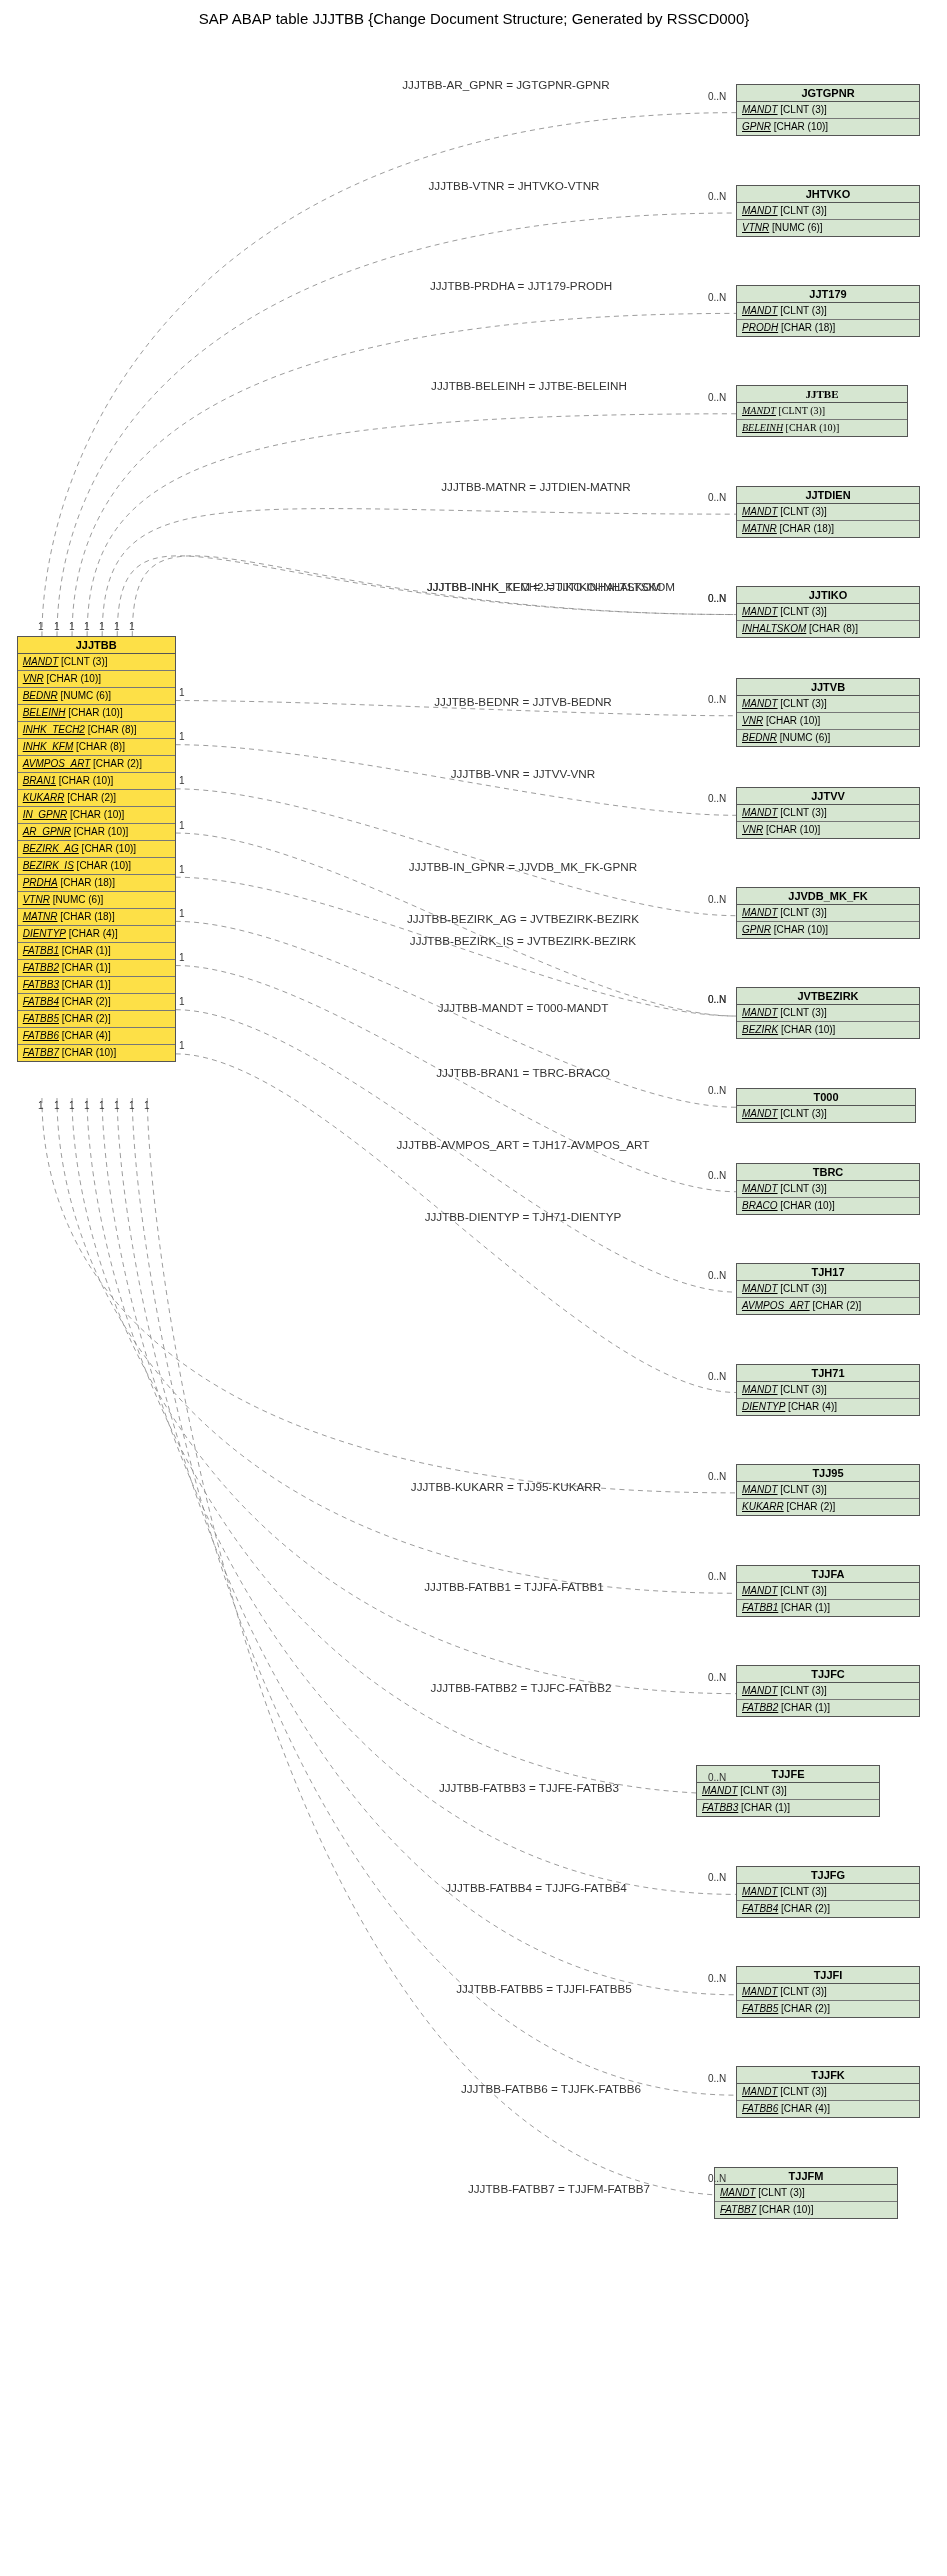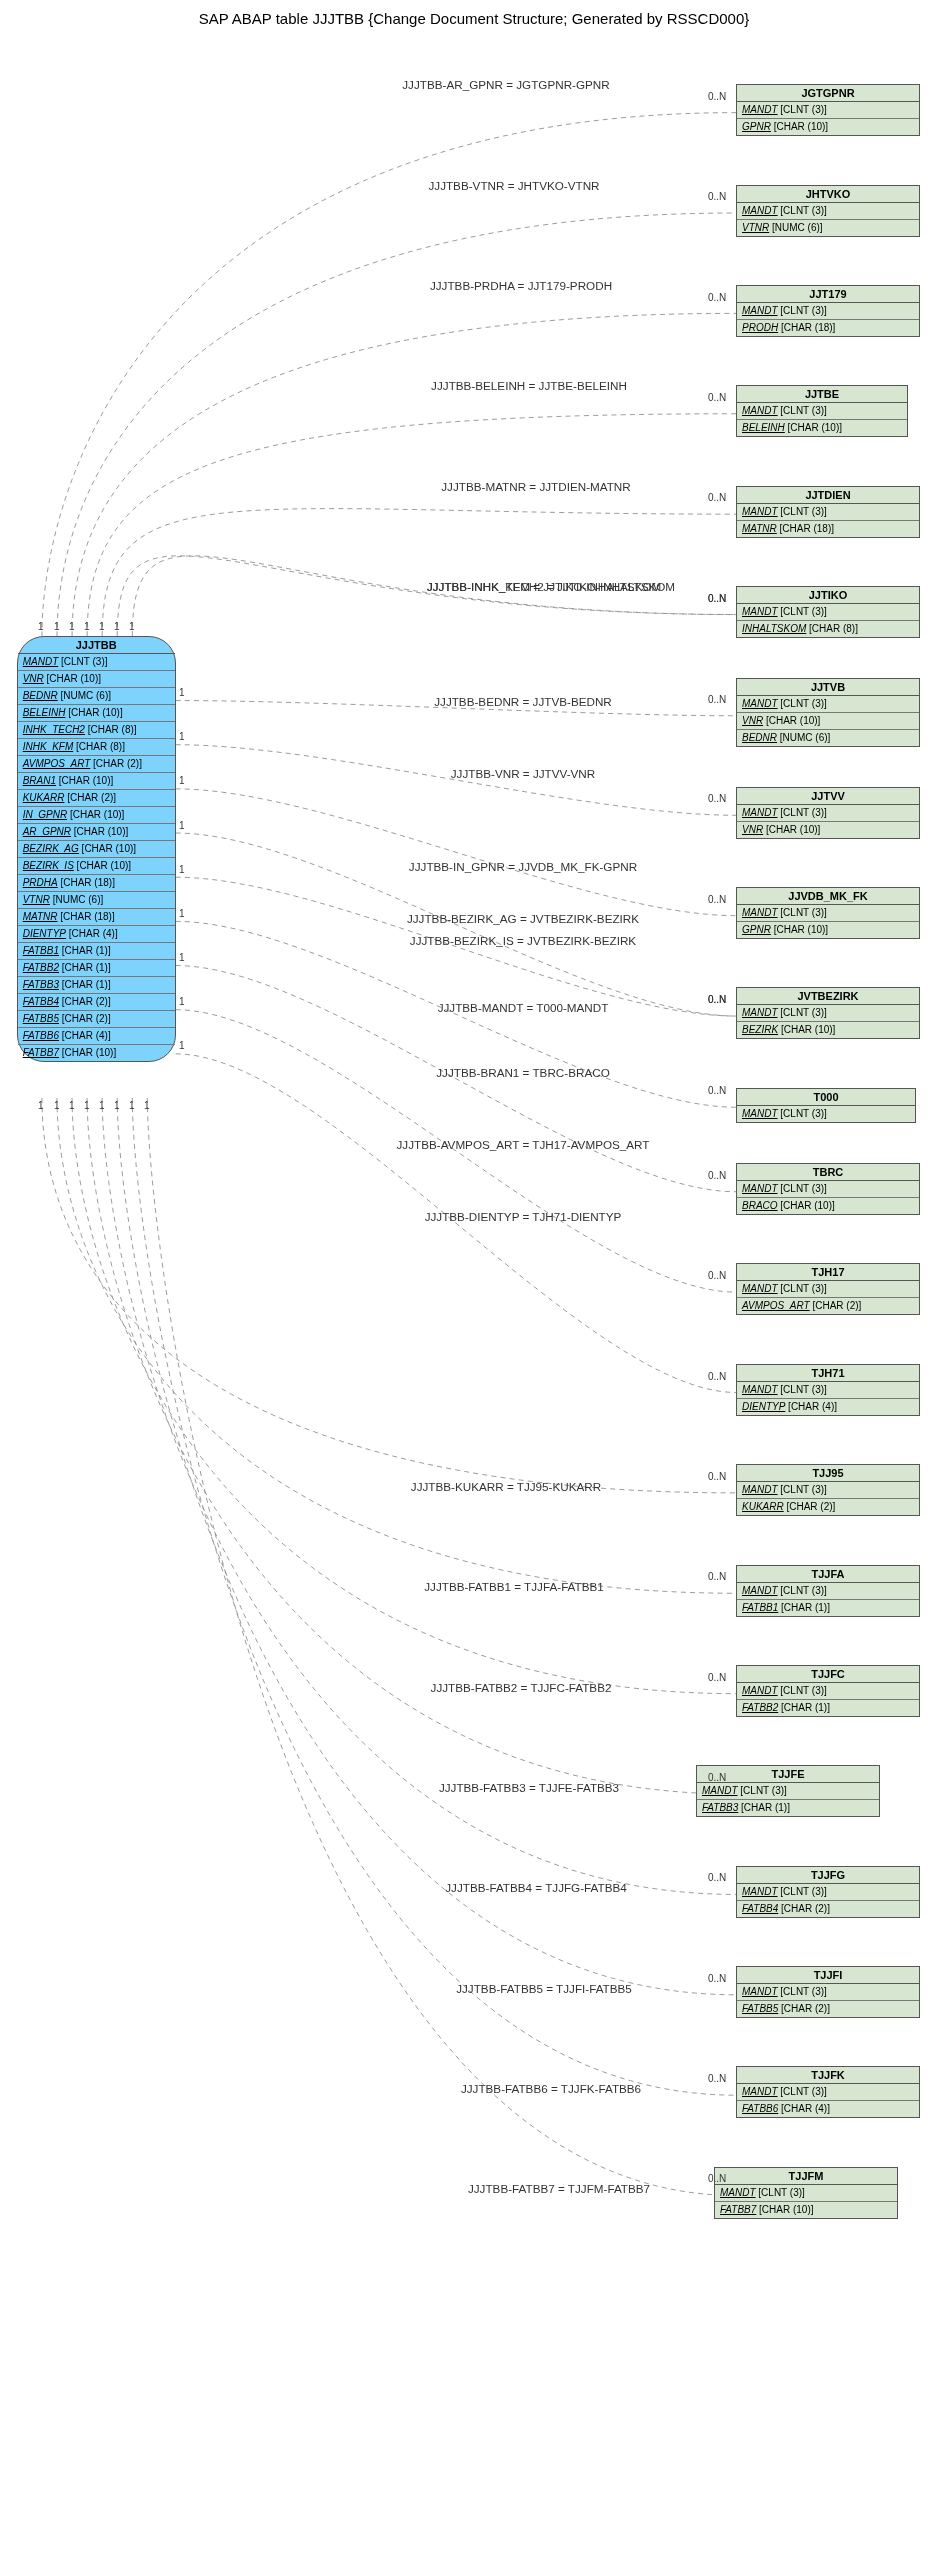--- a/index.html
+++ b/index.html
@@ -42,22 +42,21 @@
     color: #333;
     white-space: nowrap;
   }
   .entity {
     position: absolute;
     border: 0.8px solid #555;
     background: #d6e6d1;
     box-sizing: border-box;
   }
   .entity.main {
-    background: #7dd3fc;
-    border-radius: 27px;
+    background: #fde047;
   }
   .entity .hdr {
     text-align: center;
     font-weight: bold;
     padding: 2px 5px;
     border-bottom: 0.8px solid #555;
     font-size: 11px;
   }
   .entity .row {
     padding: 2.5px 5px;
@@ -146,21 +145,21 @@
       <div class="entity" style="left: 736px; top: 151px; width: 184px;">
         <div class="hdr">JHTVKO</div>
         <div class="row"><span class="fn">MANDT</span><span class="ty"> [CLNT (3)]</span></div>
         <div class="row"><span class="fn">VTNR</span><span class="ty"> [NUMC (6)]</span></div>
       </div>
       <div class="entity" style="left: 736px; top: 251px; width: 184px;">
         <div class="hdr">JJT179</div>
         <div class="row"><span class="fn">MANDT</span><span class="ty"> [CLNT (3)]</span></div>
         <div class="row"><span class="fn">PRODH</span><span class="ty"> [CHAR (18)]</span></div>
       </div>
-      <div class="entity" style="left: 736px; top: 351px; width: 172px;">
+      <div class="entity" style="left: 736px; top: 351px; width: 172px; font-family: Liberation Serif, serif;">
         <div class="hdr">JJTBE</div>
         <div class="row"><span class="fn">MANDT</span><span class="ty"> [CLNT (3)]</span></div>
         <div class="row"><span class="fn">BELEINH</span><span class="ty"> [CHAR (10)]</span></div>
       </div>
       <div class="entity" style="left: 736px; top: 452px; width: 184px;">
         <div class="hdr">JJTDIEN</div>
         <div class="row"><span class="fn">MANDT</span><span class="ty"> [CLNT (3)]</span></div>
         <div class="row"><span class="fn">MATNR</span><span class="ty"> [CHAR (18)]</span></div>
       </div>
       <div class="entity" style="left: 736px; top: 552px; width: 184px;">

